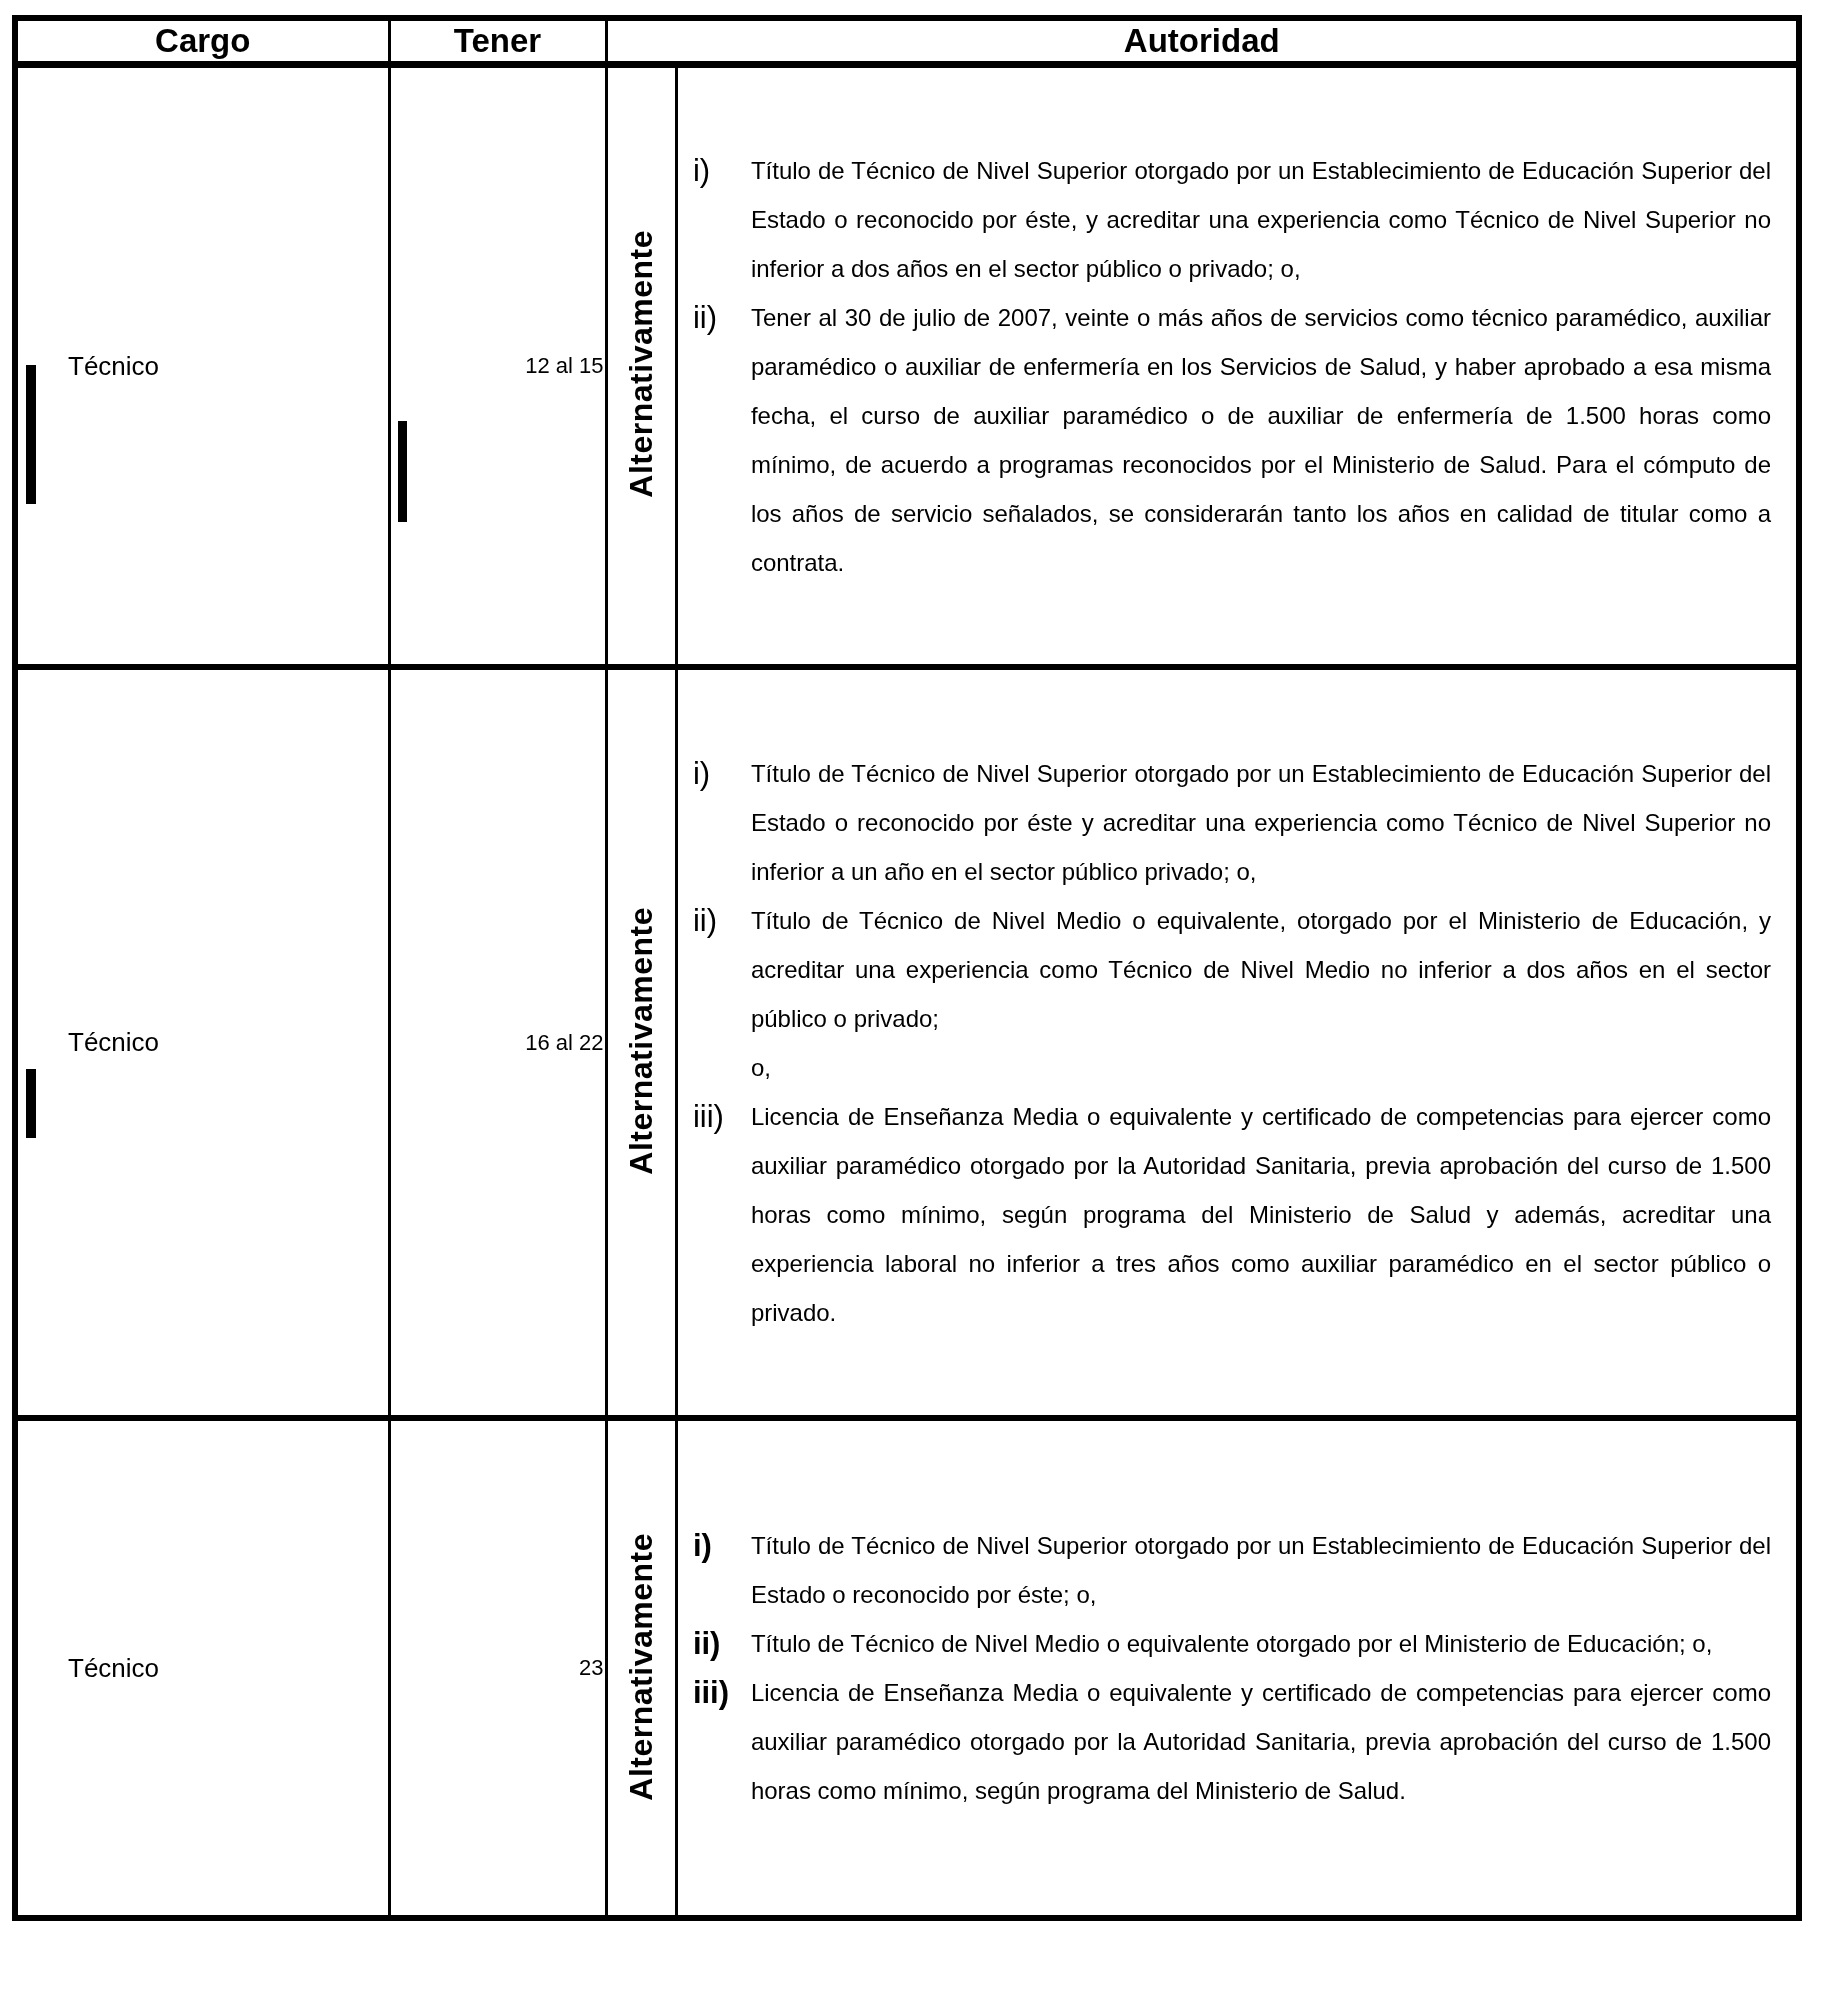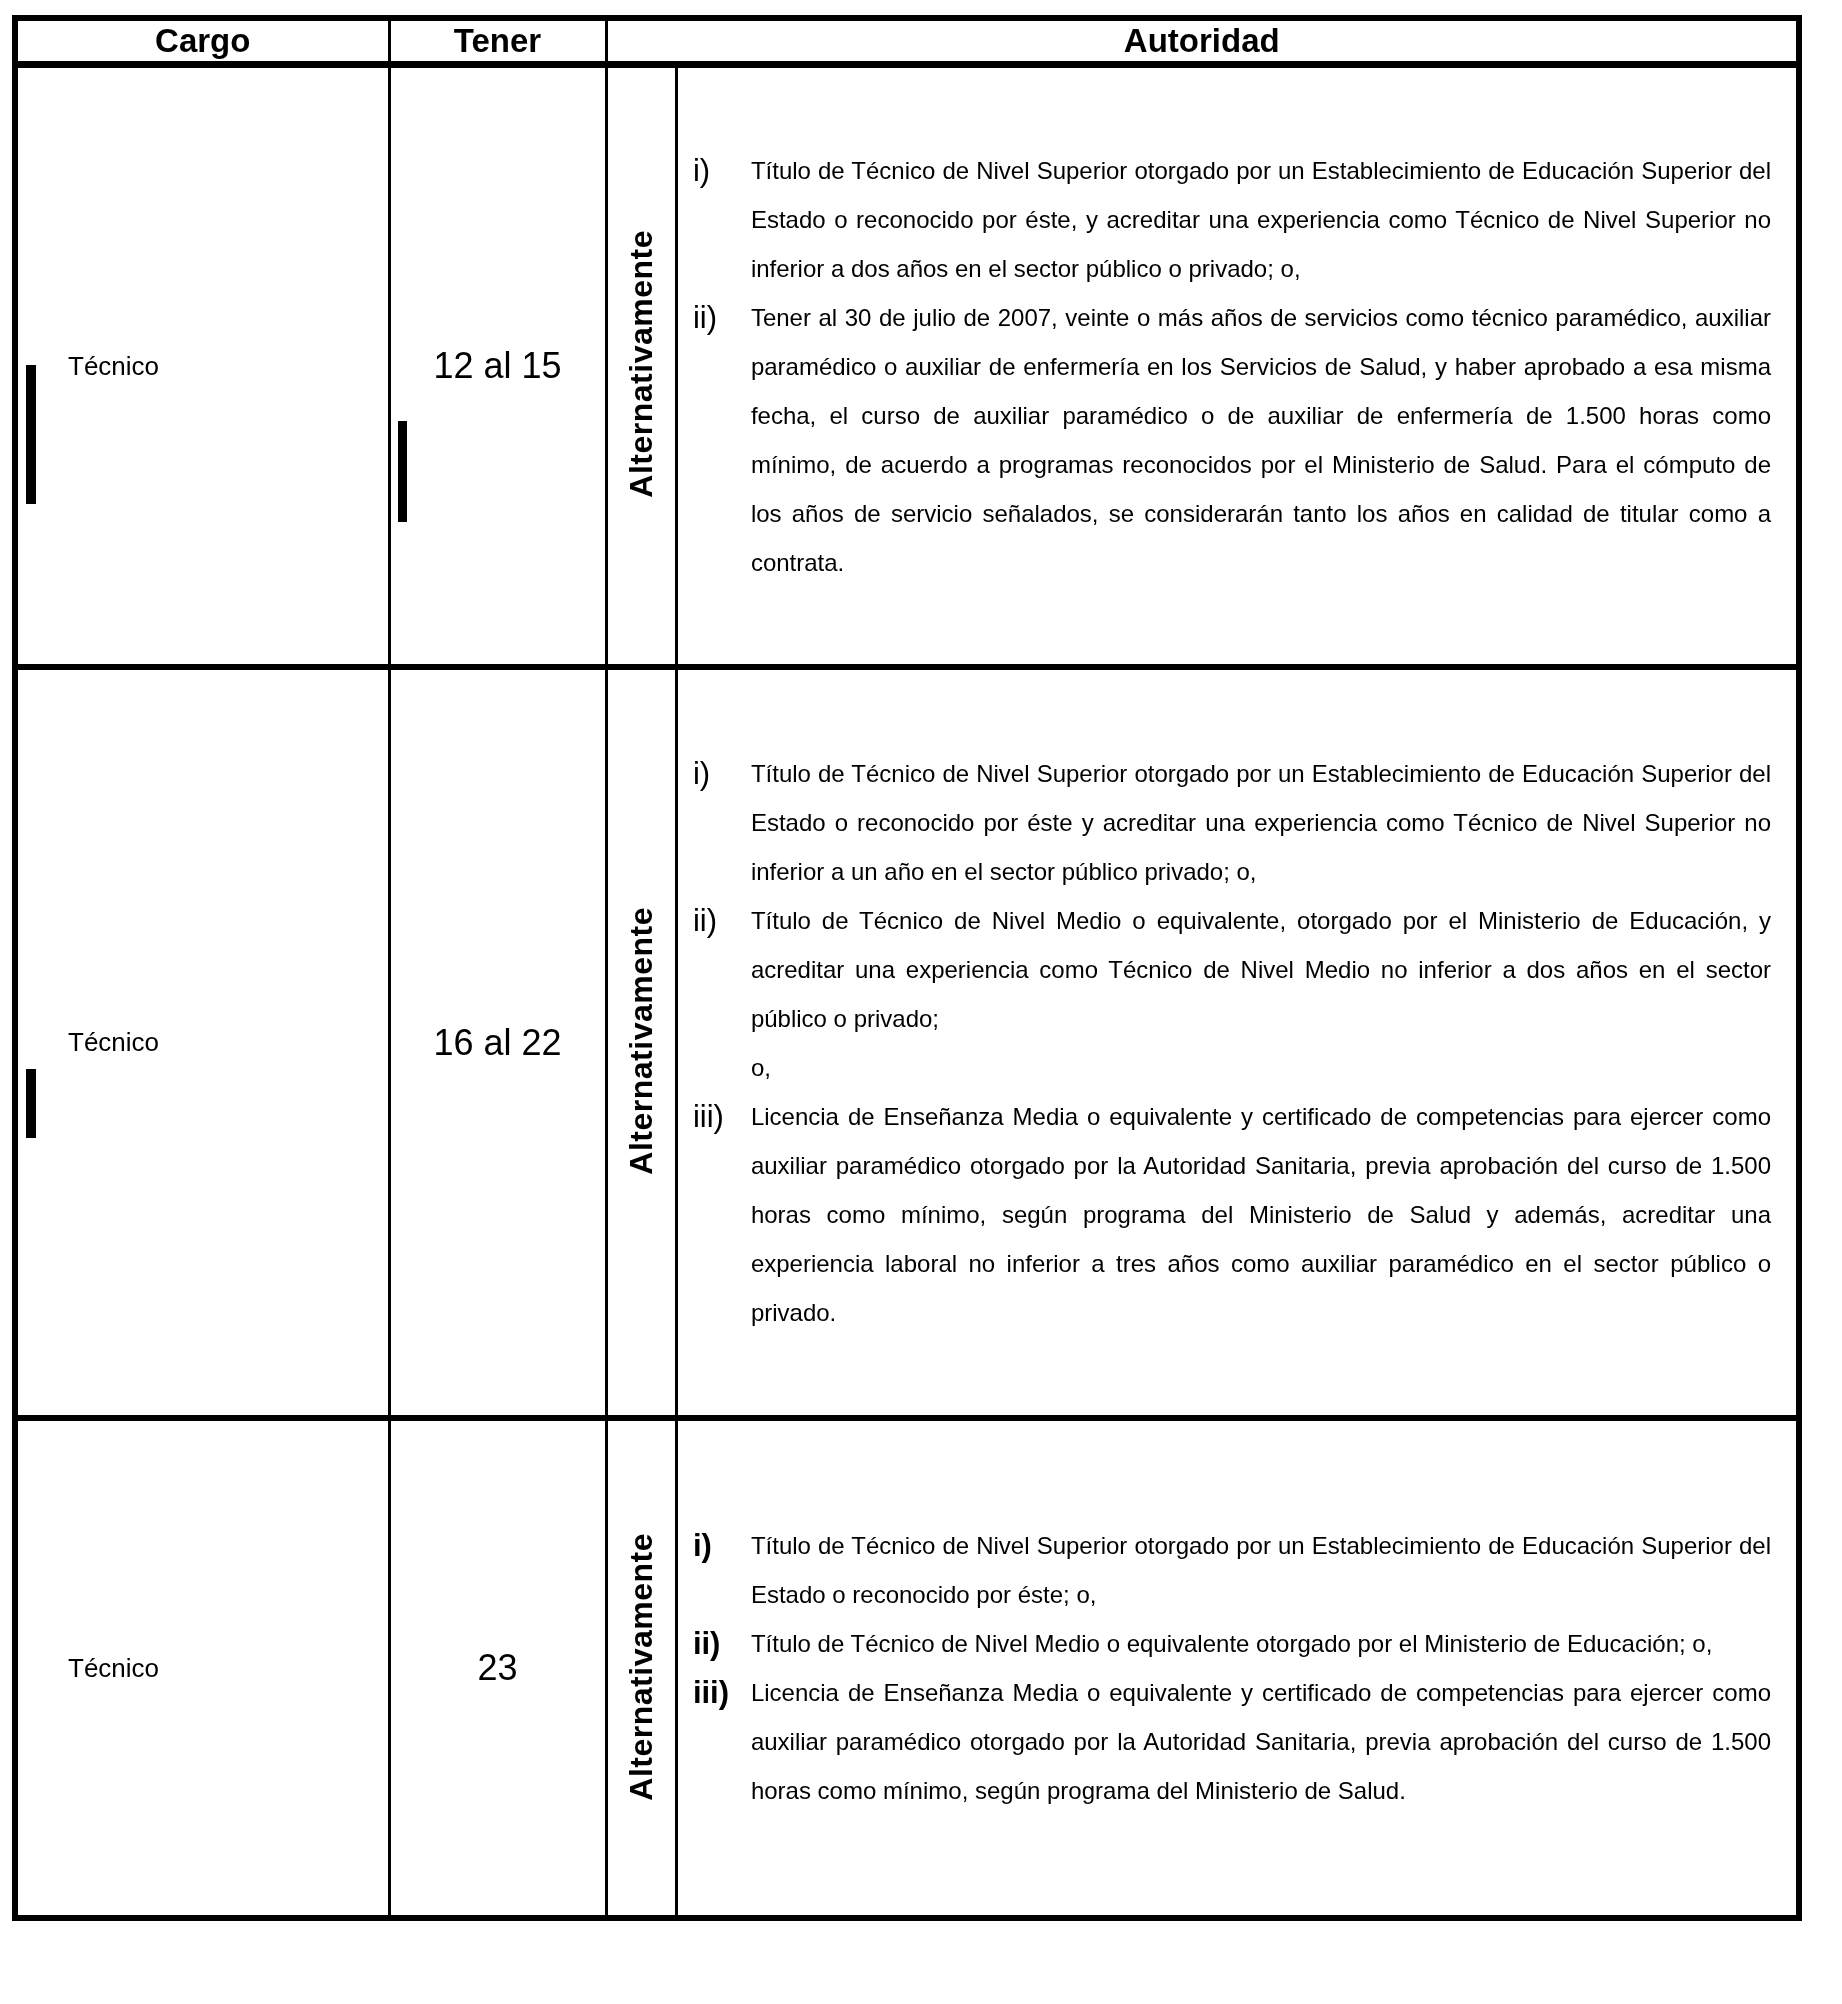--- a/index.html
+++ b/index.html
@@ -44,22 +44,22 @@
     vertical-align: middle;
     padding: 0;
   }
   td.cargo-cell {
     vertical-align: middle;
     padding-left: 50px;
     font-size: 26px;
   }
   td.grado-cell {
     vertical-align: middle;
-    text-align: center;
-    font-size: 36px;
+    text-align: right;
+    font-size: 22px;
   }
   td.alt-cell {
     vertical-align: middle;
     text-align: center;
     padding: 0;
   }
   .rot {
     display: inline-block;
     writing-mode: vertical-rl;
     transform: rotate(180deg);

